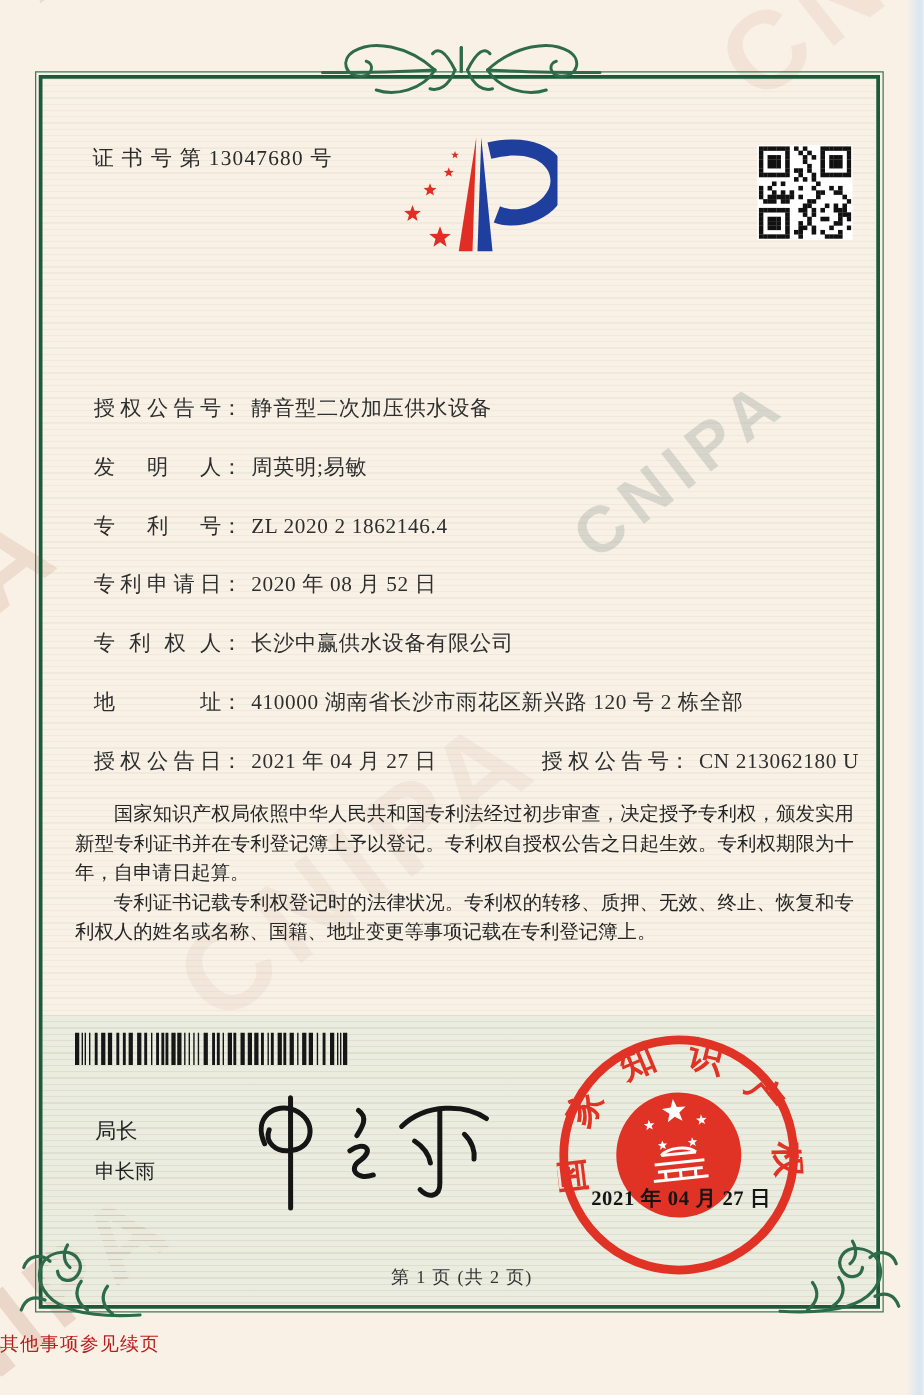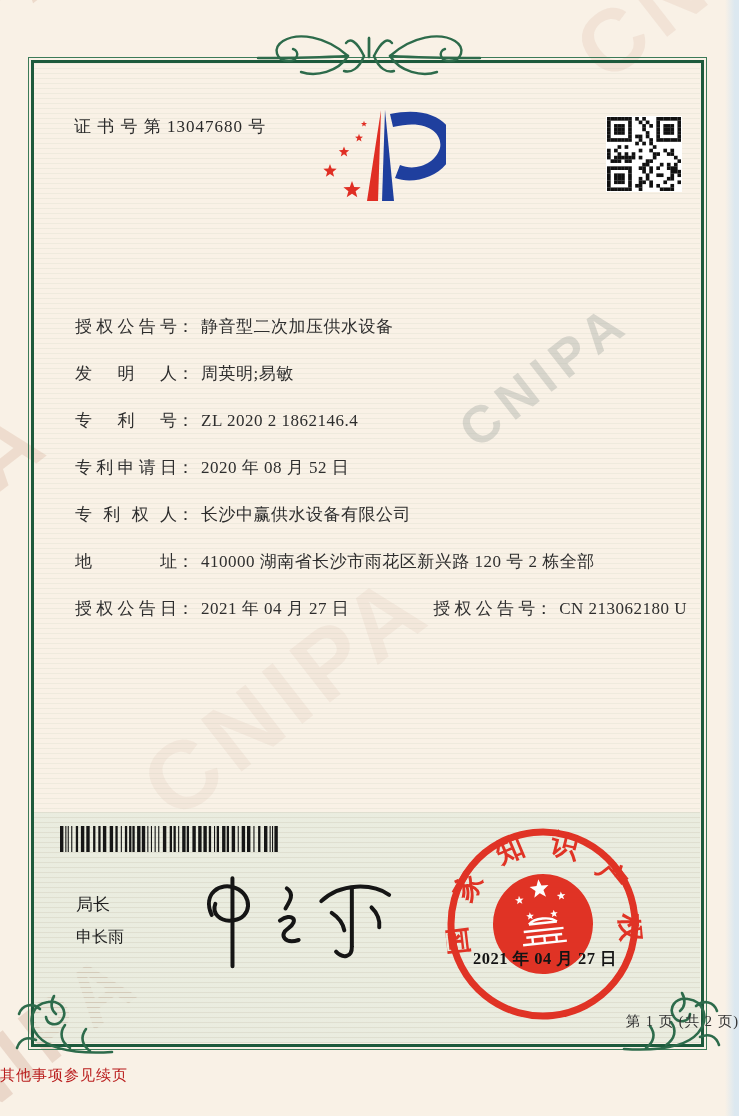--- a/index.html
+++ b/index.html
@@ -35,21 +35,21 @@
   .paras p{margin:0;text-indent:2em;}
   .barcode{position:absolute;left:60px;top:826px;width:224px;height:26px;}
   .sig-role{position:absolute;left:76px;top:893px;font-family:"Liberation Sans","DejaVu Sans",sans-serif;
         font-size:17px;color:#222;}
   .sig-name{position:absolute;left:76px;top:927px;font-family:"Liberation Sans","DejaVu Sans",sans-serif;
         font-size:16px;color:#222;}
   .sig-script{position:absolute;left:188px;top:866px;width:220px;height:112px;transform:rotate(-2deg);}
   .seal{position:absolute;left:445px;top:826px;width:196px;height:196px;transform:rotate(-6deg);opacity:0.95;}
   .seal-date{position:absolute;left:449px;top:948px;width:192px;text-align:center;font-size:16.5px;
         font-weight:600;color:#141414;letter-spacing:0.5px;}
-  .page-num{position:absolute;left:0;width:739px;top:1012px;text-align:right;font-size:14.5px;
+  .page-num{position:absolute;left:0;width:739px;top:1012px;text-align:center;font-size:14.5px;
         color:#333;letter-spacing:1px;}
   .cont-note{position:absolute;left:0;width:650px;top:1066px;text-align:left;font-size:15px;color:#b91c1c;letter-spacing:1px;}
 </style>
 </head>
 <body>
 
 <div class="page">
 
   <div class="wm" style="left:-215px;top:-20px;font-size:92px;color:rgba(222,190,170,0.45);">CNIPA</div>
   <div class="wm" style="left:555px;top:-85px;font-size:88px;color:rgba(224,196,178,0.30);">CNIPA</div>
@@ -348,20 +348,24 @@
           <span class="fvalue">2021 年 04 月 27 日</span>
       </span>
       <span class="fpair fpair2">
         <span class="flabel">授权公告号</span>
           <span class="fcolon">：</span>
           <span class="fvalue">CN 213062180 U</span>
       </span>
     </div>
   </div>
 
+  <div class="paras">
+    <p>国家知识产权局依照中华人民共和国专利法经过初步审查，决定授予专利权，颁发实用新型专利证书并在专利登记簿上予以登记。专利权自授权公告之日起生效。专利权期限为十年，自申请日起算。</p>
+    <p>专利证书记载专利权登记时的法律状况。专利权的转移、质押、无效、终止、恢复和专利权人的姓名或名称、国籍、地址变更等事项记载在专利登记簿上。</p>
+  </div>
 
   <svg class="barcode" id="bc-svg" viewBox="0 0 224 26">
       <rect x="0.0" y="0" width="3.4" height="26" fill="#161616"></rect>
       <rect x="5.3" y="0" width="1.1" height="26" fill="#161616"></rect>
       <rect x="7.7" y="0" width="1.1" height="26" fill="#161616"></rect>
       <rect x="11.2" y="0" width="1.1" height="26" fill="#161616"></rect>
       <rect x="15.8" y="0" width="2.3" height="26" fill="#161616"></rect>
       <rect x="20.9" y="0" width="3.4" height="26" fill="#161616"></rect>
       <rect x="26.3" y="0" width="3.4" height="26" fill="#161616"></rect>
       <rect x="33.1" y="0" width="2.3" height="26" fill="#161616"></rect>

